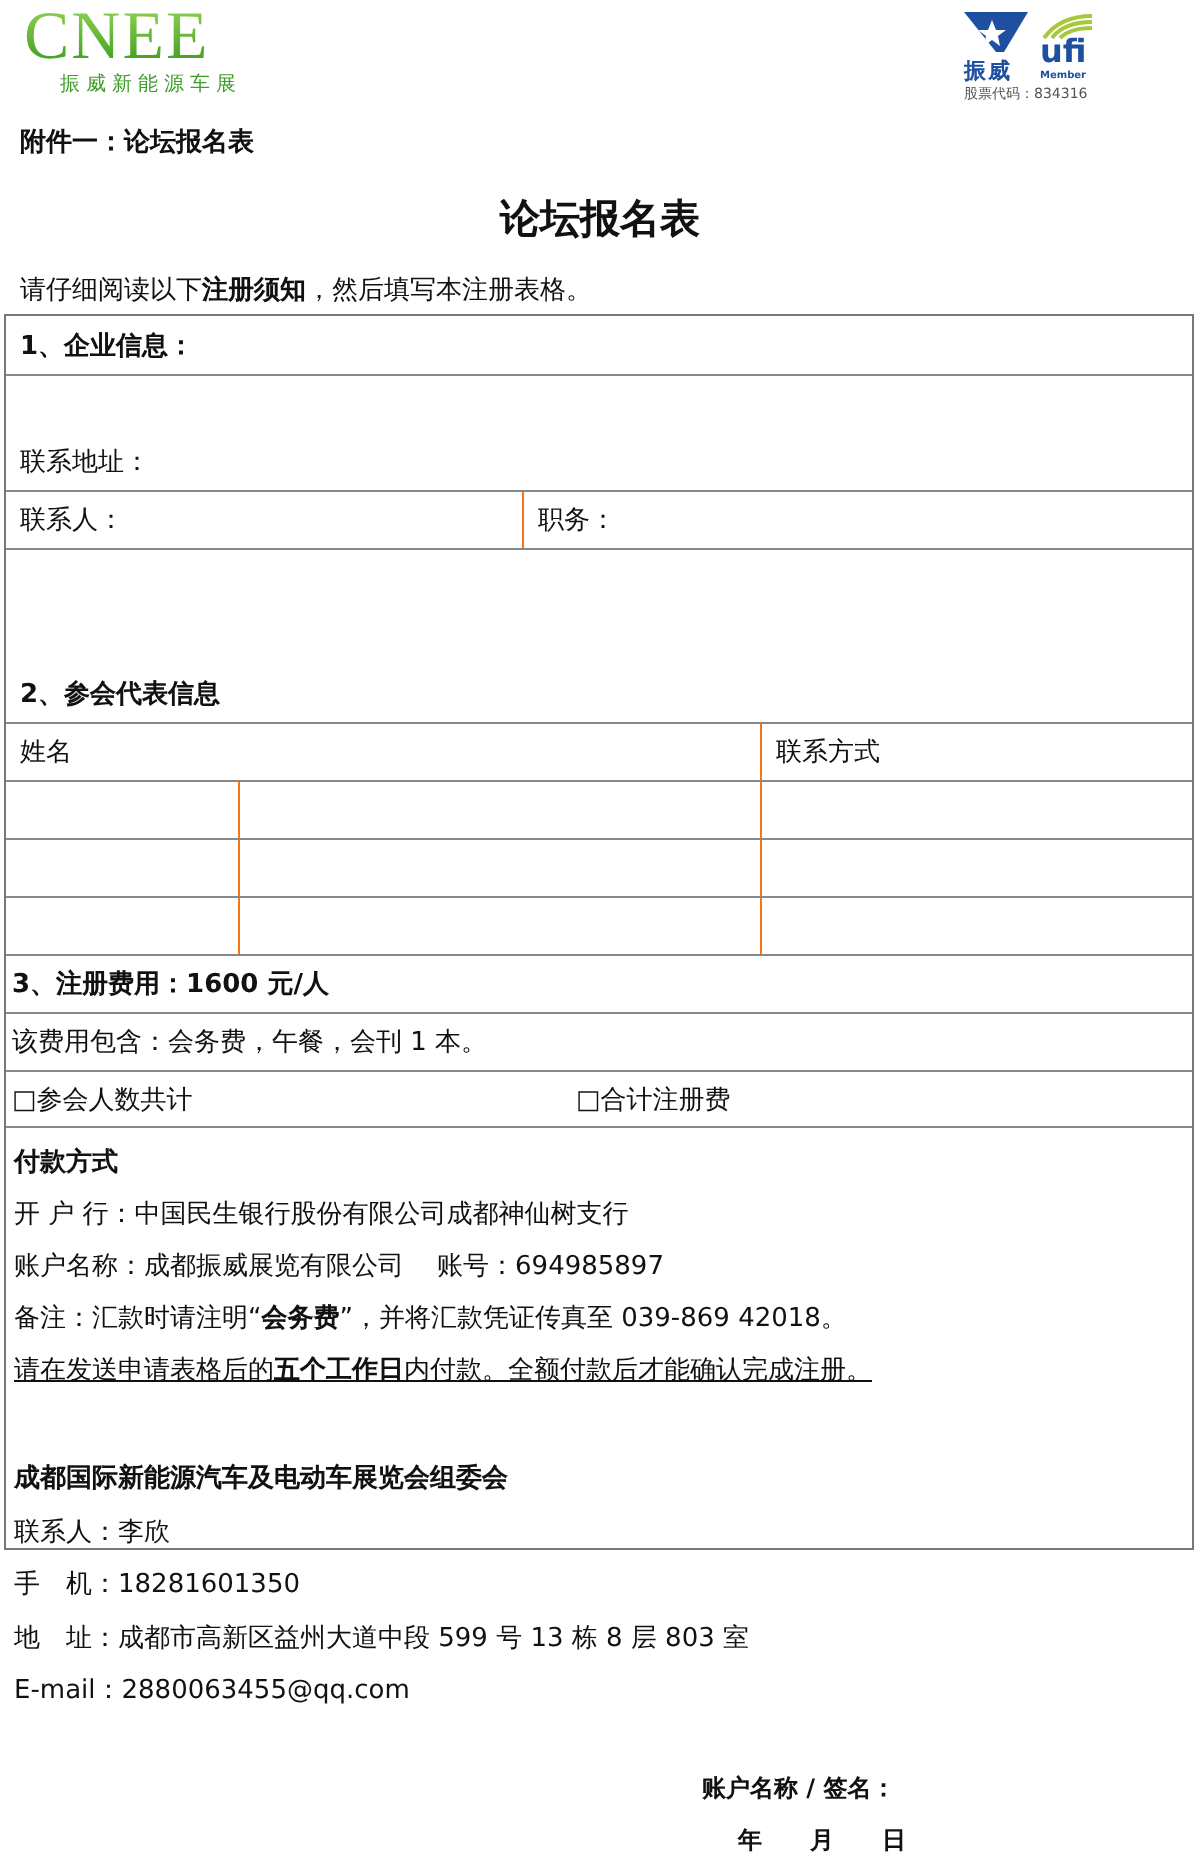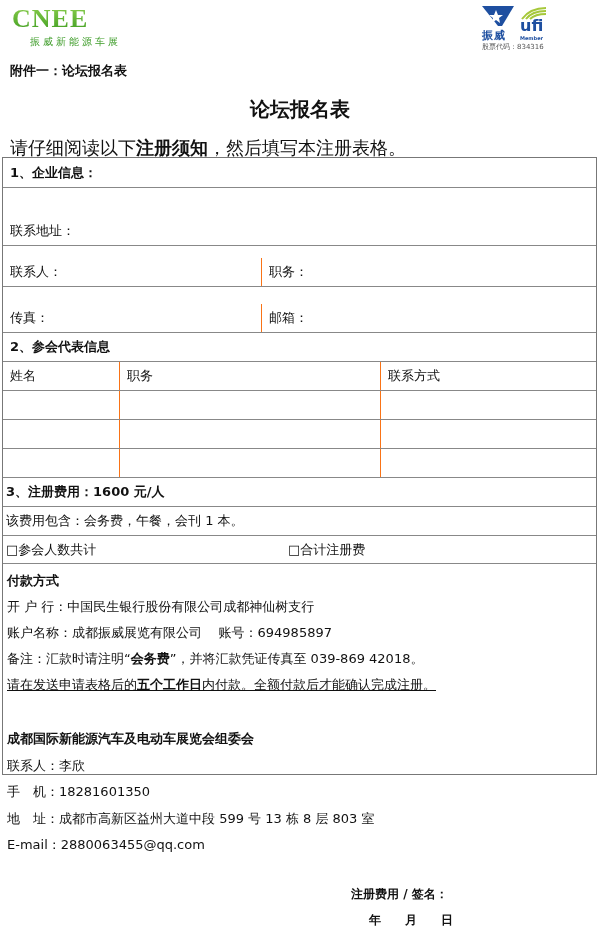--- a/index.html
+++ b/index.html
@@ -1,33 +1,33 @@
 <!DOCTYPE html>
 <html><head>
 <meta charset="utf-8">
 <style>
   html, body { margin:0; padding:0; background:#fff; }
   body { width:600px; height:926px; position:relative; overflow:hidden;
          font-family:"DejaVu Sans","Liberation Sans",sans-serif; color:#111; }
   .logo-cnee { position:absolute; left:12px; top:4px; }
-  .cnee-text { font-family:"Liberation Serif","DejaVu Serif",serif; font-weight:bold;
-               font-size:26px; line-height:30px; color:#58b82c; letter-spacing:1px;
+  .cnee-text { font-family:"Liberation Serif","DejaVu Serif",serif; font-weight:normal;
+               font-size:34px; line-height:30px; color:#58b82c; letter-spacing:1px;
                background:linear-gradient(#8fd14f,#3a9a1e); -webkit-background-clip:text; background-clip:text;
                -webkit-text-fill-color:transparent; }
   .cnee-sub { font-size:10px; color:#3f9d2a; letter-spacing:3px; margin-top:1px; margin-left:18px; }
   .logo-right { position:absolute; left:478px; top:4px; width:120px; height:50px; }
   .zw-mark { position:absolute; left:4px; top:2px; width:32px; height:20px; }
   .zw-text { position:absolute; left:4px; top:24px; font-size:11px; color:#1e4fa0; font-weight:bold; letter-spacing:1px; }
   .ufi-mark { position:absolute; left:42px; top:2px; width:28px; height:14px; }
   .ufi-text { position:absolute; left:42px; top:14px; font-size:16px; color:#1e4fa0; font-weight:bold; line-height:16px; }
   .ufi-member { position:absolute; left:42px; top:31px; font-size:5px; color:#1e4fa0; font-weight:bold; }
   .stock { position:absolute; left:4px; top:38px; font-size:7px; color:#555; white-space:nowrap; }
   .attach { position:absolute; left:10px; top:62px; font-size:13px; font-weight:bold; }
   .title { position:absolute; left:0; width:600px; top:96px; text-align:center; font-size:20px; font-weight:bold; }
-  .intro { position:absolute; left:10px; top:136px; font-size:18px; }
+  .intro { position:absolute; left:10px; top:136px; font-size:13px; }
   .intro b { font-weight:bold; }
   .form { position:absolute; left:2px; top:157px; width:595px; height:618px; border:1px solid #777; box-sizing:border-box; }
   .row { position:absolute; left:0; right:0; border-bottom:1px solid #888; box-sizing:border-box; font-size:13px; }
   .row .cell { position:absolute; top:0; bottom:0; padding-left:7px; display:flex; align-items:center; box-sizing:border-box; }
   .vline { border-left:1px solid #f97316; }
   .bold { font-weight:bold; }
   .pay { position:absolute; left:0; right:0; top:406px; font-size:13px; }
   .pay .ln { position:absolute; left:4px; white-space:nowrap; }
   .u { text-decoration:underline; }
   .sign { position:absolute; font-size:12px; font-weight:bold; white-space:nowrap; }
@@ -61,35 +61,30 @@
 <div class="intro"><span>请仔细阅读以下</span><b>注册须知</b><span>，然后填写本注册表格。</span></div>
 
 <div class="form">
 
   <div class="row" style="top:0;height:30px;">
     <div class="cell bold" style="left:0;right:0;">1、企业信息：</div>
   </div>
   <div class="row" style="top:59px;height:29px;">
     <div class="cell" style="left:0;right:0;">联系地址：</div>
   </div>
-  <div class="row" style="top:100px;height:29px;text-align:center;">
+  <div class="row" style="top:88px;height:29px;text-align:center;">
     <div class="cell" style="left:0;width:258px;">联系人：</div>
     <div class="cell vline" style="left:258px;right:0;">职务：</div>
-  </div>
-  <div class="row" style="top:146px;height:29px;">
-    <div class="cell" style="left:0;width:258px;">传真：</div>
-    <div class="cell vline" style="left:258px;right:0;">邮箱：</div>
   </div>
 
   <div class="row" style="top:175px;height:29px;">
     <div class="cell bold" style="left:0;right:0;">2、参会代表信息</div>
   </div>
   <div class="row" style="top:204px;height:29px;">
     <div class="cell" style="left:0;width:116px;">姓名</div>
-    <div class="cell vline" style="left:116px;width:261px;">职务</div>
     <div class="cell vline" style="left:377px;right:0;">联系方式</div>
   </div>
   <div class="row" style="top:233px;height:29px;">
     <div class="cell" style="left:0;width:116px;"></div>
     <div class="cell vline" style="left:116px;width:261px;"></div>
     <div class="cell vline" style="left:377px;right:0;"></div>
   </div>
   <div class="row" style="top:262px;height:29px;">
     <div class="cell" style="left:0;width:116px;"></div>
     <div class="cell vline" style="left:116px;width:261px;"></div>
@@ -118,16 +113,16 @@
     <div class="ln" style="top:60px;"><span>账户名称：成都振威展览有限公司</span>&nbsp;&nbsp;&nbsp;&nbsp;<span>账号：694985897</span></div>
     <div class="ln" style="top:86px;"><span>备注：汇款时请注明“</span><b>会务费</b><span>”，并将汇款凭证传真至 039-869 42018。</span></div>
     <div class="ln u" style="top:112px;"><span>请在发送申请表格后的</span><b>五个工作日</b><span>内付款。全额付款后才能确认完成注册。</span></div>
 
     <div class="ln bold" style="top:166px;">成都国际新能源汽车及电动车展览会组委会</div>
     <div class="ln" style="top:193px;">联系人：李欣</div>
     <div class="ln" style="top:219px;">手　机：18281601350</div>
     <div class="ln" style="top:246px;">地　址：成都市高新区益州大道中段 599 号 13 栋 8 层 803 室</div>
     <div class="ln" style="top:272px;">E-mail：2880063455@qq.com</div>
 
-    <div class="sign" style="left:348px;top:322px;">注册费用 / 签名：</div>
+    <div class="sign" style="left:348px;top:322px;">账户名称 / 签名：</div>
     <div class="sign" style="left:366px;top:348px;">年　　月　　日</div>
   </div>
 </div>
 
 </body></html>

